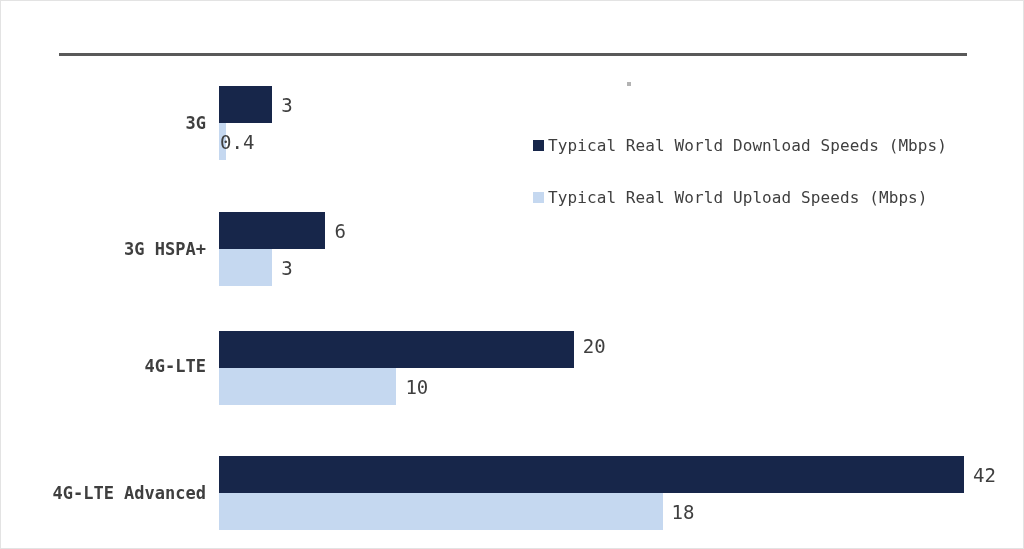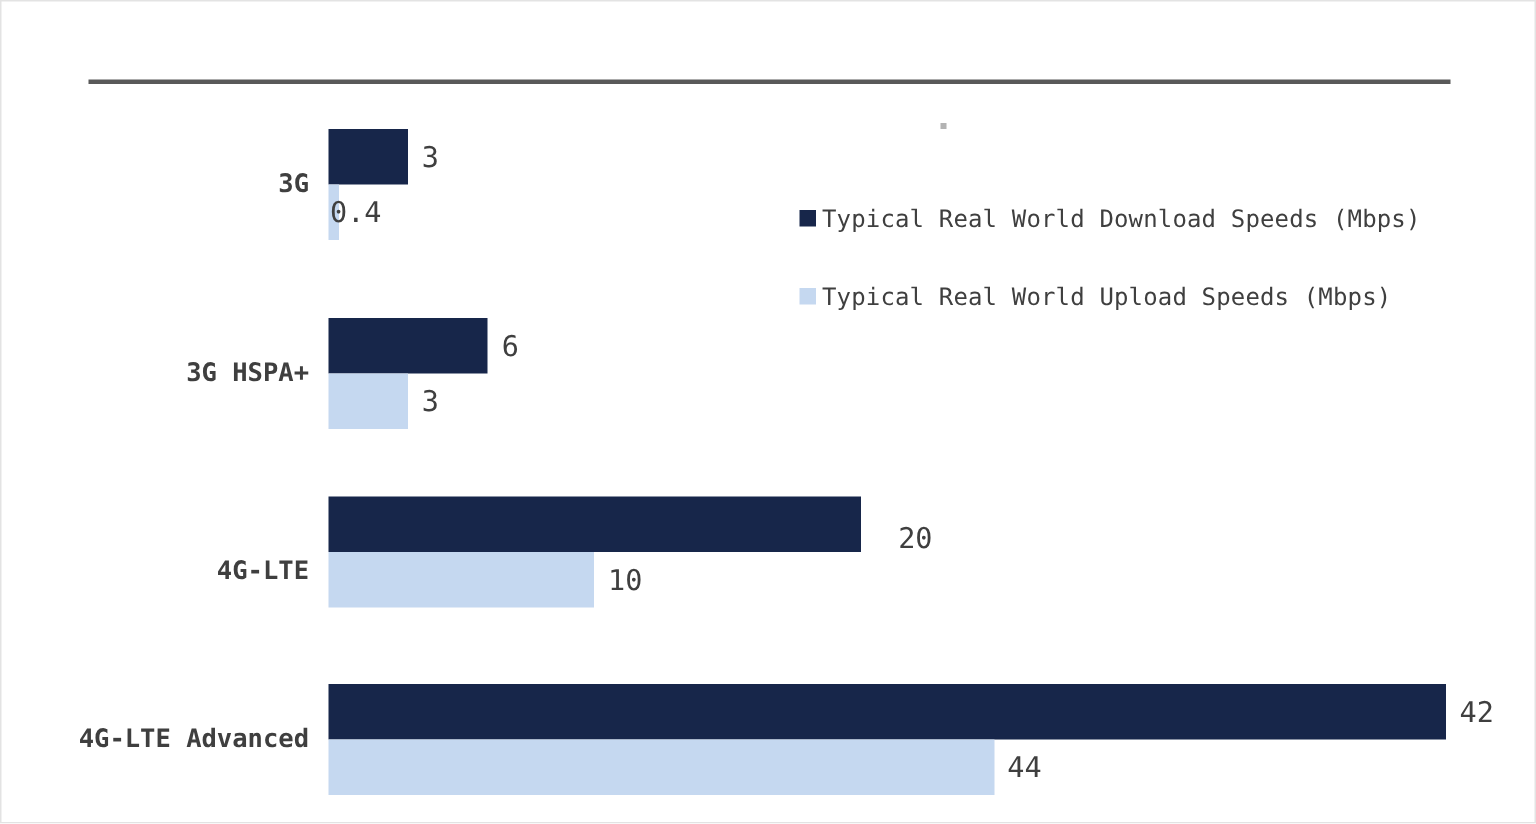--- a/index.html
+++ b/index.html
@@ -136,30 +136,30 @@
       <div class="cat-label" style="top: 122px;">3G</div>
       <div class="bar dl" style="top: 85px; width: 53.22px; height: 37px;"></div>
       <div class="bar-value" style="left: 280.22px; top: 103.5px;">3</div>
       <div class="bar ul" style="top: 122px; width: 7.096px; height: 37px;"></div>
       <div class="bar-value" style="left: 219px; top: 140.5px;">0.4</div>
       <div class="cat-label" style="top: 248px;">3G HSPA+</div>
       <div class="bar dl" style="top: 211px; width: 106.44px; height: 37px;"></div>
       <div class="bar-value" style="left: 333.44px; top: 229.5px;">6</div>
       <div class="bar ul" style="top: 248px; width: 53.22px; height: 37px;"></div>
       <div class="bar-value" style="left: 280.22px; top: 266.5px;">3</div>
-      <div class="cat-label" style="top: 380px; margin-left: 21px;">4G-LTE</div>
+      <div class="cat-label" style="top: 365px; margin-left: 21px;">4G-LTE</div>
       <div class="bar dl" style="top: 330px; width: 354.8px; height: 37px;"></div>
-      <div class="bar-value" style="left: 581.8px; top: 358px; margin-left: 16px;">20</div>
+      <div class="bar-value" style="left: 581.8px; top: 345px;">20</div>
       <div class="bar ul" style="top: 367px; width: 177.4px; height: 37px;"></div>
       <div class="bar-value" style="left: 404.4px; top: 385.5px;">10</div>
       <div class="cat-label" style="top: 492px;">4G-LTE Advanced</div>
       <div class="bar dl" style="top: 455px; width: 745.08px; height: 37px;"></div>
       <div class="bar-value" style="left: 972.08px; top: 473.5px; text-align: center;">42</div>
       <div class="bar ul" style="top: 492px; width: 443.5px; height: 37px;"></div>
-      <div class="bar-value" style="left: 670.5px; top: 510.5px;">44</div>
+      <div class="bar-value" style="left: 670.5px; top: 510.5px;">18</div>
     </div>
 
   <div id="legend">
     <div class="legend-row r0">
       <span class="legend-swatch dl"></span>
       <span class="legend-text">Typical Real World Download Speeds  (Mbps)</span>
     </div>
     <div class="legend-row r1">
       <span class="legend-swatch ul"></span>
       <span class="legend-text">Typical Real World Upload Speeds  (Mbps)</span>

